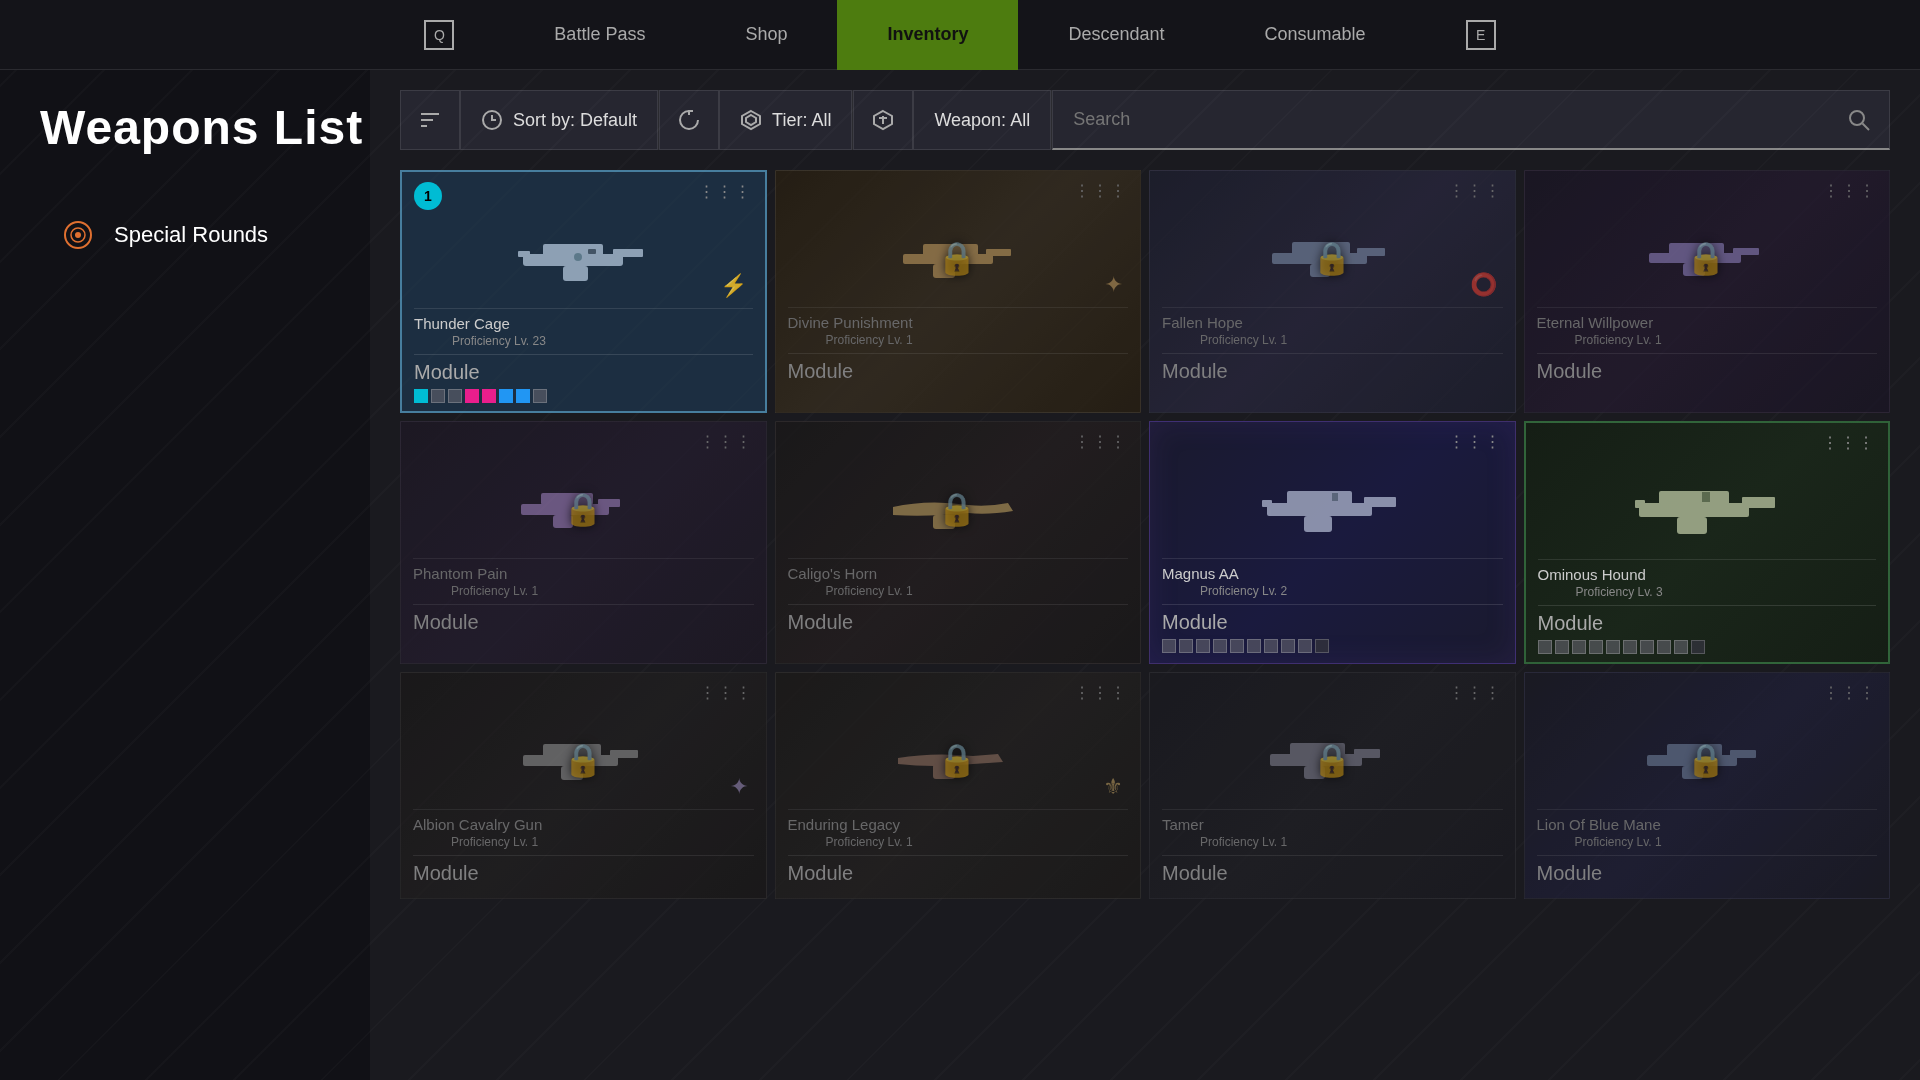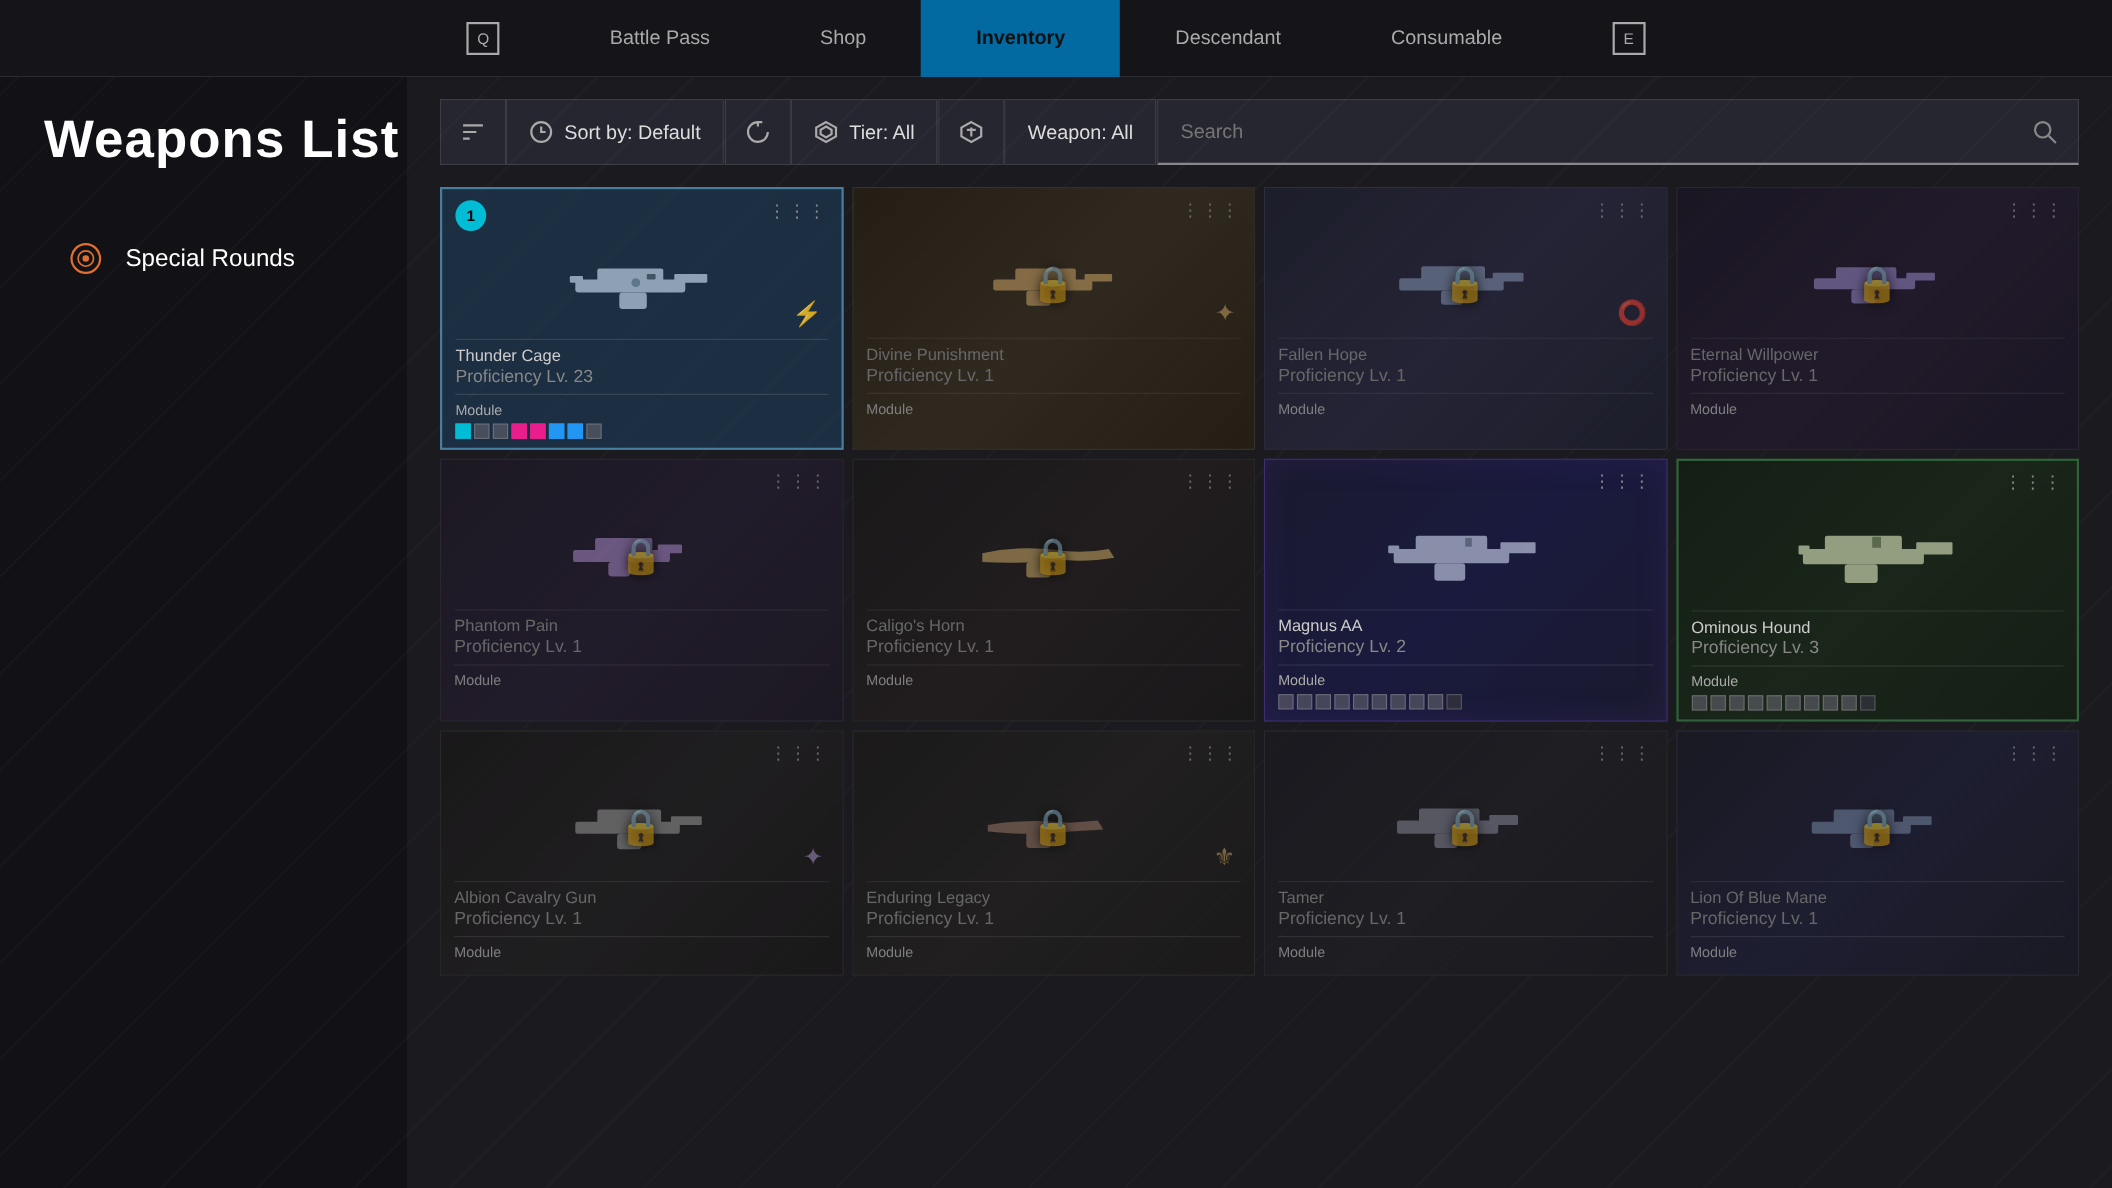--- a/index.html
+++ b/index.html
@@ -48,21 +48,21 @@
       align-items: center;
       gap: 10px;
       cursor: pointer;
       font-size: 18px;
       color: #aaa;
       position: relative;
       transition: color 0.2s;
     }
 
     .nav-item.active {
-      background: #0369a1;
+      background: #4d7c0f;
       color: #111;
       font-weight: bold;
     }
 
     .nav-icon {
       width: 30px;
       height: 30px;
       border: 2px solid currentColor;
       display: flex;
       align-items: center;
@@ -292,33 +292,34 @@
     .weapon-name {
       font-size: 15px;
       color: #ccc;
       font-weight: 500;
       margin-bottom: 2px;
     }
 
     .weapon-name.locked-name { color: #888; }
 
     .weapon-proficiency {
-      font-size: 16px;
+      font-size: 12px;
       color: #888;
       margin-bottom: 6px;
+      margin-left: 38px;
     }
 
     .weapon-divider {
       border: none;
       border-top: 1px solid rgba(255,255,255,0.12);
       margin: 4px 0 6px;
     }
 
     .weapon-module-label {
-      font-size: 13px;
+      font-size: 20px;
       color: #aaa;
       margin-bottom: 5px;
     }
 
     .module-slots {
       display: flex;
       gap: 3px;
       flex-wrap: wrap;
     }
 

